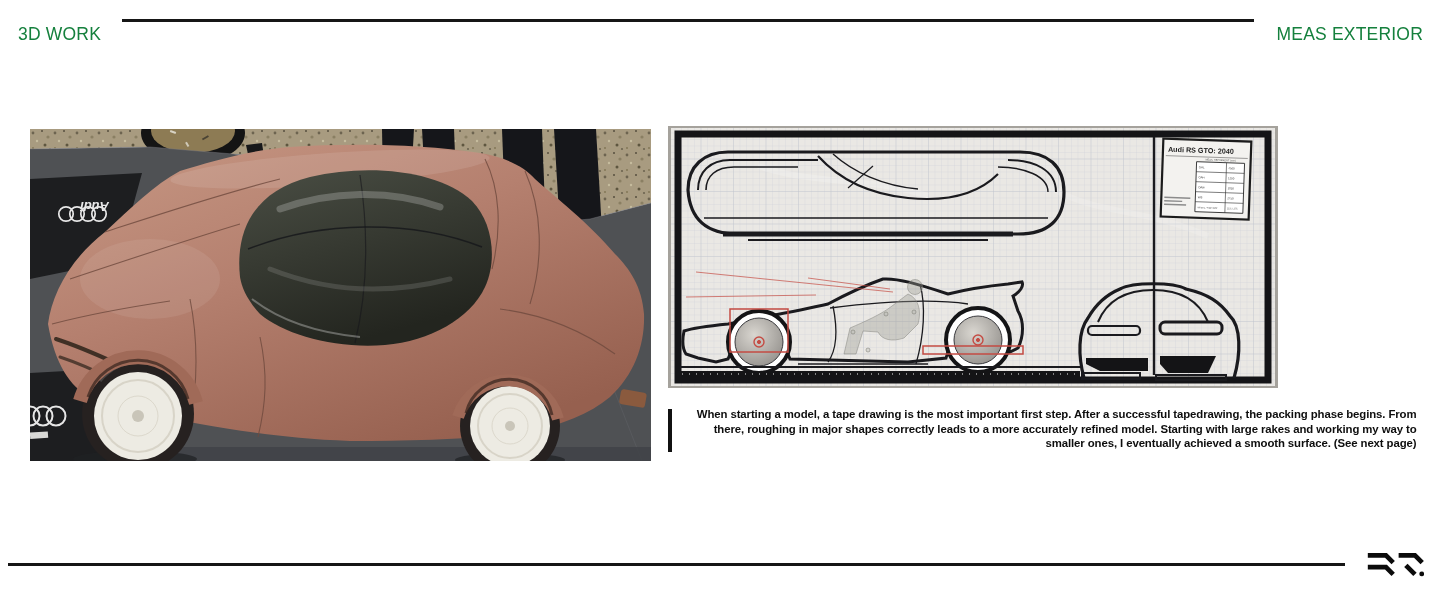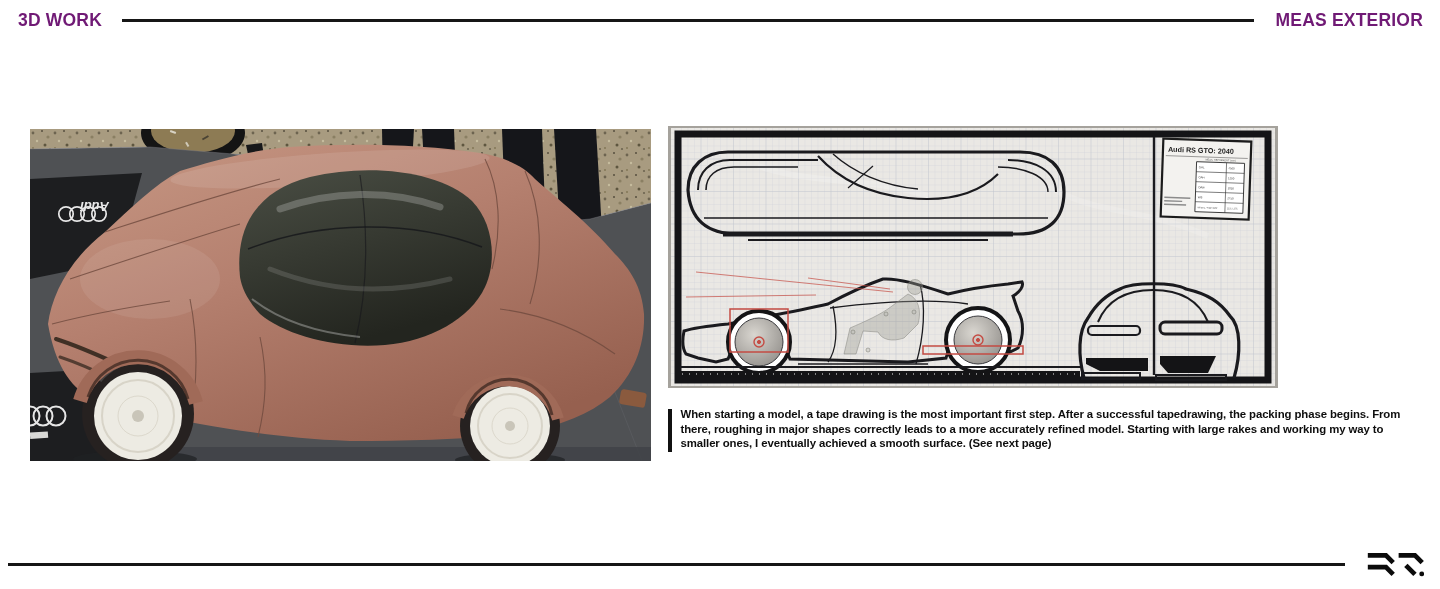--- a/index.html
+++ b/index.html
@@ -1,29 +1,29 @@
 <!DOCTYPE html>
 <html><head>
 <meta charset="utf-8">
 <style>
   html,body{margin:0;padding:0;background:#ffffff;}
   .page{position:relative;width:1440px;height:589px;background:#ffffff;overflow:hidden;
         font-family:"Liberation Sans", sans-serif;}
-  .hdr-title{position:absolute;top:10px;font-size:17.5px;font-weight:700;letter-spacing:.2px;color:#701a75;}
+  .hdr-title{position:absolute;top:24px;font-size:17.5px;font-weight:400;letter-spacing:.2px;color:#15803d;}
   .hdr-left{left:18px;}
   .hdr-right{right:17px;}
   .rule{position:absolute;background:#161616;height:3px;}
   .top-rule{left:122px;top:19px;width:1132px;}
   .bottom-rule{left:8px;top:563px;width:1337px;}
   .photo-frame{position:absolute;left:30px;top:129px;width:621px;height:332px;}
   .drawing-frame{position:absolute;left:668px;top:126px;width:610px;height:262px;}
   .caption-wrap{position:absolute;left:668px;top:407px;width:752px;display:flex;}
   .caption-bar{width:3.5px;height:43px;background:#111;margin-top:2px;flex:none;}
   .caption-text{margin-left:9px;width:736px;font-size:11.4px;font-weight:700;line-height:14.7px;
-                color:#0e0e0e;letter-spacing:-0.1px;}
+                color:#0e0e0e;letter-spacing:-0.1px;text-align:right;}
   .logo{position:absolute;left:1366px;top:549px;width:58px;height:29px;}
   svg{display:block;}
   svg text{font-family:"Liberation Sans", sans-serif;}
 </style>
 </head>
 <body>
 
 <div class="page">
 
   <div class="hdr-title hdr-left">3D WORK</div>

